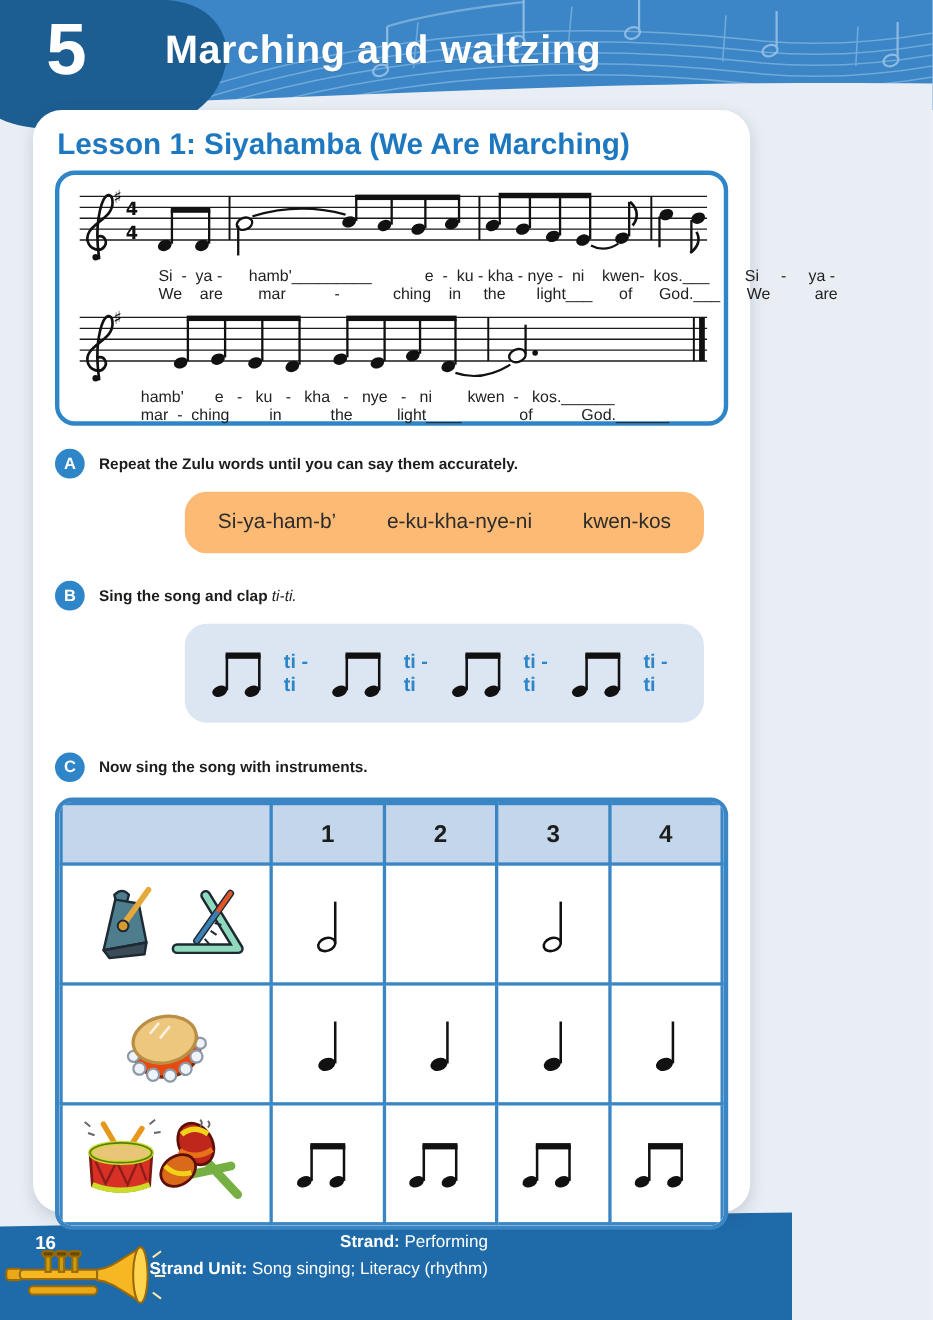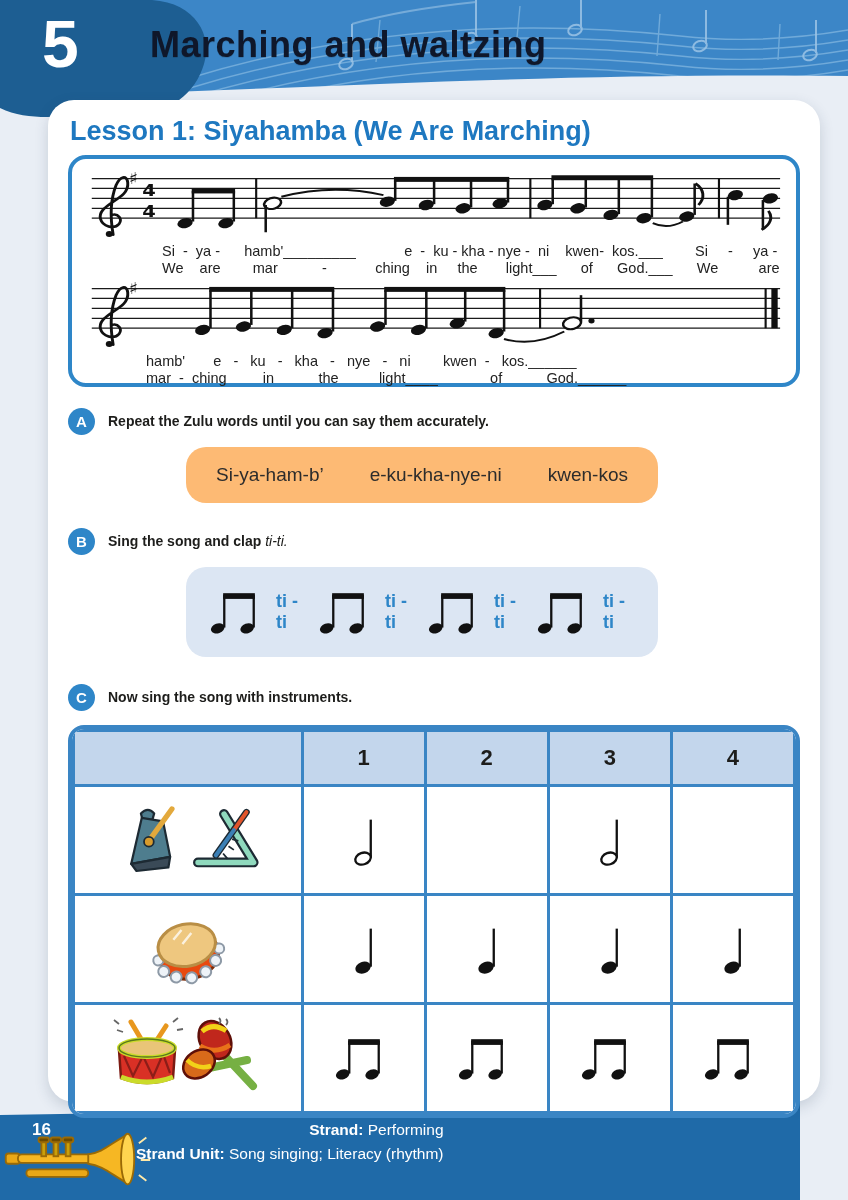--- a/index.html
+++ b/index.html
@@ -12,26 +12,26 @@
   
   .header{position:absolute;top:0;left:0;width:848px;height:100px;background:#3c86c7;z-index:2;}
   .header-deco{position:absolute;inset:0;}
   .unit-badge{
     position:absolute;top:0;left:0;width:215px;height:128px;z-index:4;
   }
   .unit-number{
     position:absolute;top:6px;left:42px;color:#fff;font-size:66px;font-weight:700;z-index:5;
   }
   .page-title{
-    position:absolute;top:24px;left:150px;color:#0f172a;font-size:36px;font-weight:700;
+    position:absolute;top:24px;left:150px;color:#ffffff;font-size:36px;font-weight:700;
     letter-spacing:.5px;z-index:5;text-shadow:0 1px 0 rgba(0,0,0,.12);
   }
   
   .card{
-    position:absolute;left:48px;top:100px;width:772px;height:1002px;background:#fff;
+    position:absolute;left:30px;top:100px;width:652px;height:1002px;background:#fff;
     border-radius:26px;box-shadow:0 5px 14px rgba(40,60,90,.18);z-index:3;
     padding:14px 20px 0 20px;box-sizing:border-box;
   }
   .lesson-title{color:#1e78c0;font-size:27px;font-weight:700;margin:2px 0 8px 2px;}
   
   .score-box{
     border:4px solid #2e86c8;border-radius:18px;background:#fff;
     padding:8px 12px 6px 12px;height:232px;box-sizing:border-box;
   }
   .staff-svg{width:100%;height:76px;display:block;}
@@ -66,21 +66,21 @@
   table.rhythm{border-collapse:collapse;width:100%;table-layout:fixed;}
   table.rhythm td,table.rhythm th{border:3px solid #3a85c4;text-align:center;vertical-align:middle;}
   table.rhythm th{background:#c3d6ec;height:50px;font-size:22px;font-weight:700;color:#1d1d1b;}
   table.rhythm td{height:104px;background:#fff;}
   table.rhythm .col-inst{width:31%;}
   .inst-wrap{display:flex;align-items:center;justify-content:center;gap:10px;}
   .cell-note{height:62px;vertical-align:middle;}
   .cell-note.titi{height:54px;width:70px;}
   
   .footer{
-    position:absolute;left:0;bottom:0;width:800px;height:98px;background:#1f6aa8;z-index:1;
+    position:absolute;left:0;bottom:0;width:720px;height:98px;background:#1f6aa8;z-index:1;
     clip-path:polygon(0 13px,100% 0,100% 100%,0 100%);
   }
   .page-number{position:absolute;left:32px;top:18px;color:#fff;font-weight:700;font-size:17px;}
   .strand-lines{position:absolute;left:136px;top:16px;color:#fff;font-size:15.5px;line-height:24px;text-align:right;}
   .strand-lines b{font-weight:700;}
   .trumpet{position:absolute;left:2px;bottom:2px;}
 </style>
 </head>
 <body>
 

